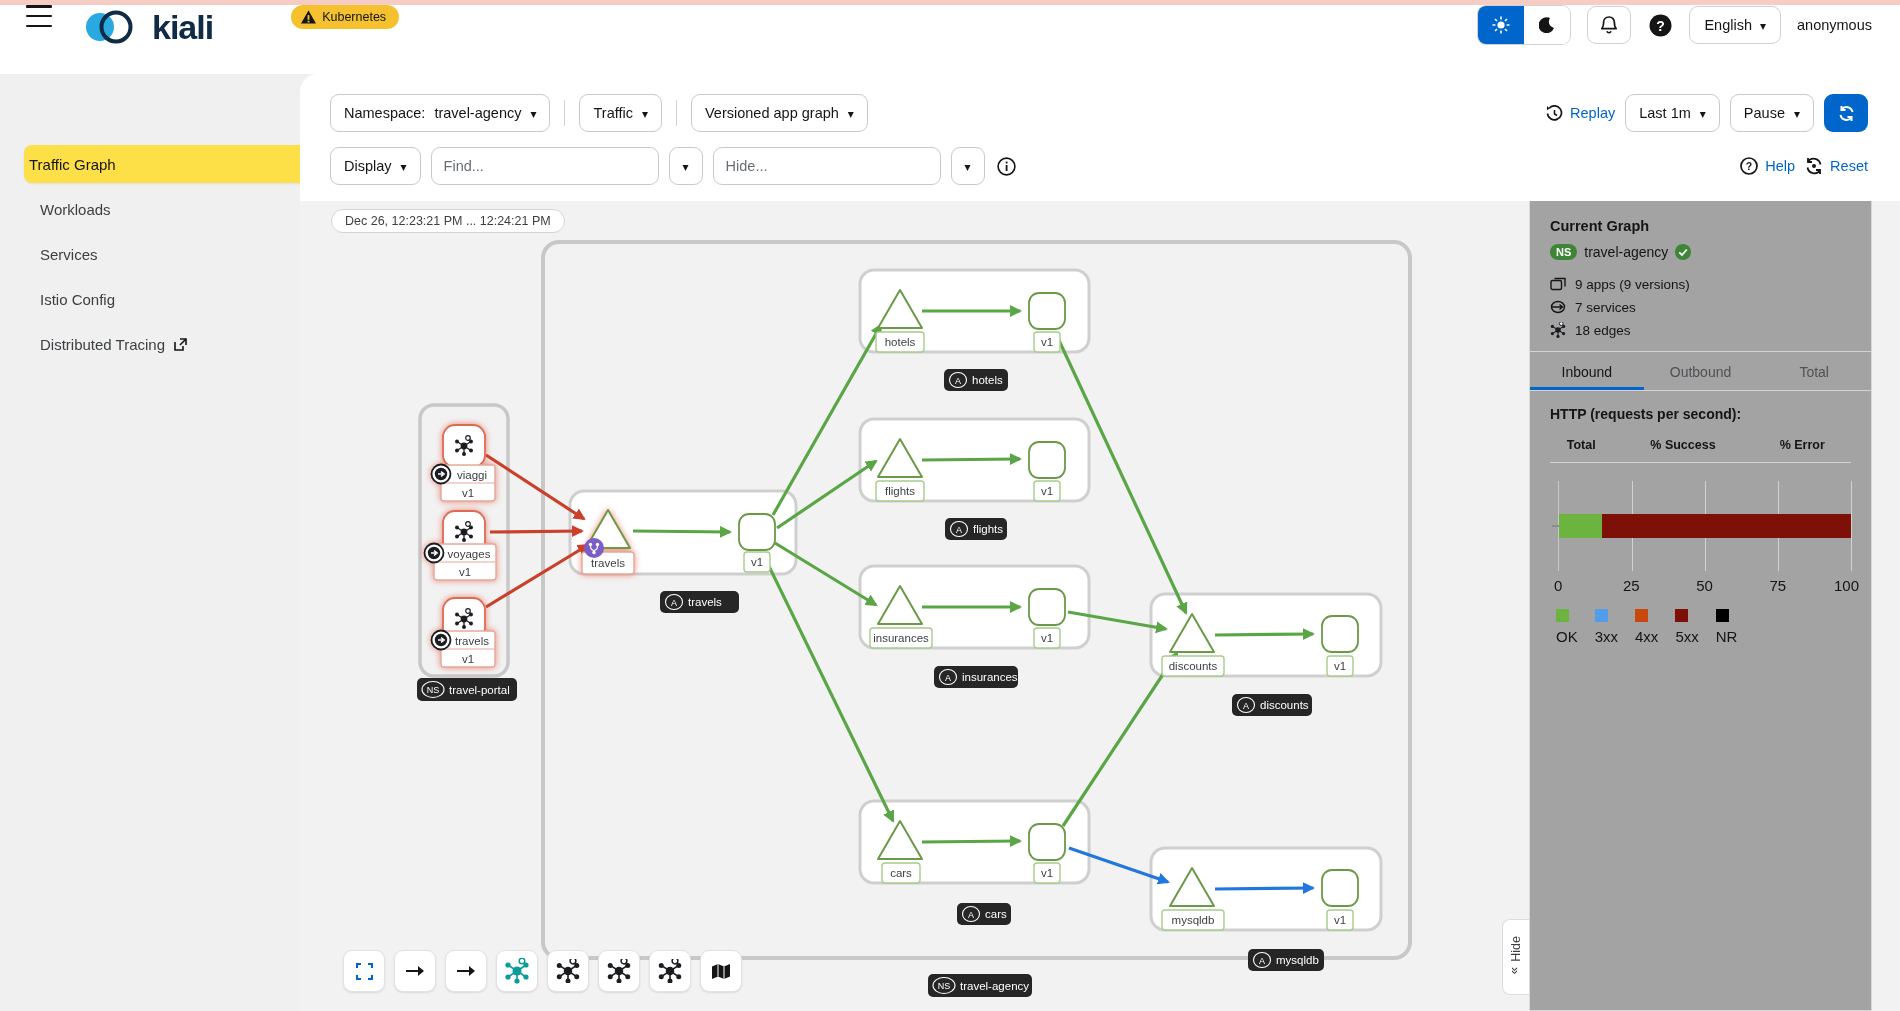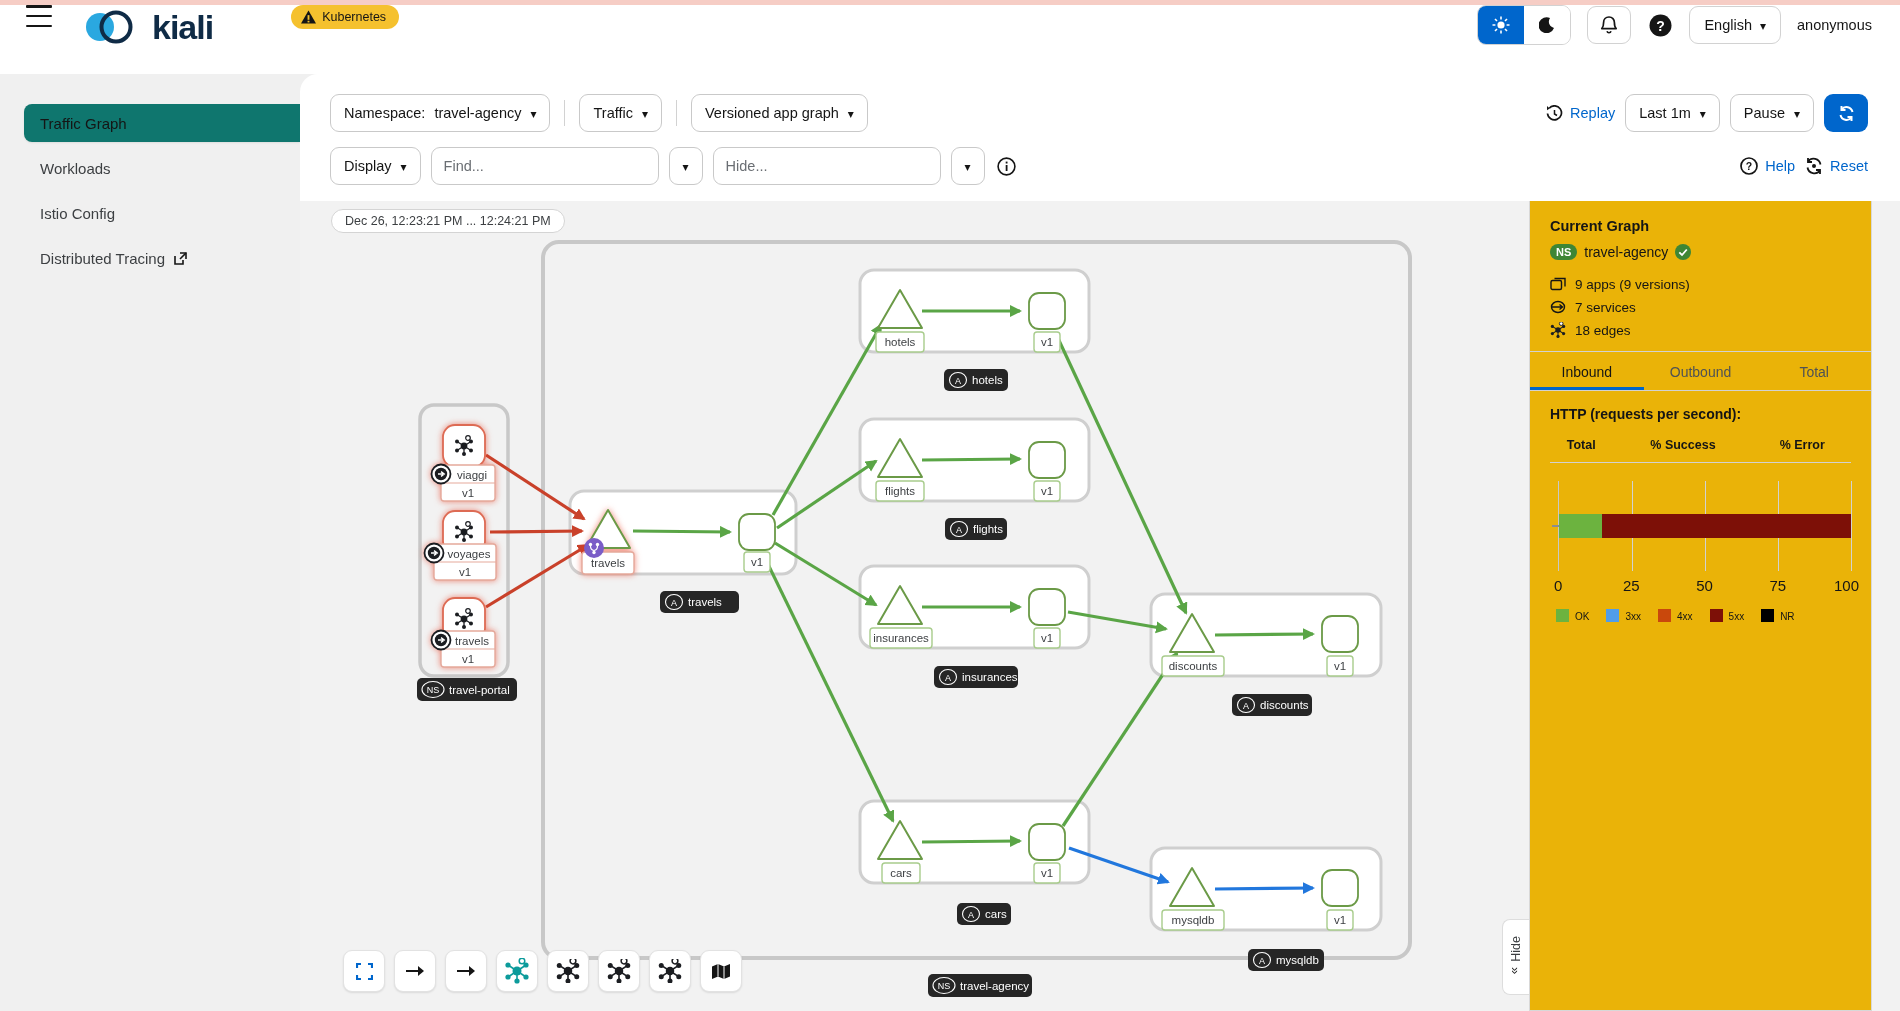--- a/index.html
+++ b/index.html
@@ -18,21 +18,21 @@
   .theme-half.active { background:#0066cc; }
   .icon-btn { width:44px; height:38px; border:1px solid #d2d2d2; border-radius:9px; background:#fff; display:flex; align-items:center; justify-content:center; cursor:pointer; }
   .plain-icon { width:26px; height:26px; display:flex; align-items:center; justify-content:center; cursor:pointer; }
   .lang-btn { border:1px solid #d2d2d2; border-radius:9px; background:#fff; height:38px; padding:0 14px; display:flex; align-items:center; gap:8px; font-size:14.5px; color:#151515; cursor:pointer; }
   .username { font-size:14.5px; color:#151515; }
   .caret::after { content:"▾"; font-size:12px; color:#151515; }
   
   .mainrow { display:flex; height:937px; background:#f0f0f0; }
   .sidebar { width:300px; padding-top:30px; flex:0 0 300px; }
   .side-item { height:38px; display:flex; align-items:center; padding-left:40px; font-size:15px; color:#3c3f42; cursor:pointer; margin-bottom:7px; gap:9px; }
-  .side-item.active { background:#0f766e; margin-left:24px; padding-left:16px; border-radius:8px 0 0 8px; box-shadow:0 1px 2px rgba(0,0,0,.08); color:#151515; }
+  .side-item.active { background:#fde047; margin-left:24px; padding-left:5px; border-radius:8px 0 0 8px; box-shadow:0 1px 2px rgba(0,0,0,.08); color:#151515;margin-top:41px; }
   .content { flex:1; background:#fff; border-top-left-radius:18px; display:flex; flex-direction:column; overflow:hidden; }
   
   .gbar { display:flex; align-items:center; gap:10px; padding:0 32px 0 30px; }
   .gbar.row1 { margin-top:20px; }
   .gbar.row2 { margin-top:15px; margin-bottom:16px; }
   .pf-btn { background:#fff; border:1px solid #c9c9c9; border-radius:9px; height:38px; padding:0 13px; display:flex; align-items:center; gap:9px; font-size:14.5px; color:#151515; cursor:pointer; white-space:nowrap; }
   .vdiv { width:1px; height:26px; background:#d2d2d2; margin:0 4px; }
   .pf-input { background:#fff; border:1px solid #c9c9c9; border-radius:9px; height:38px; padding:0 12px; font-size:14.5px; color:#151515; width:228px; font-family:"Liberation Sans",sans-serif; }
   .pf-input::placeholder { color:#6a6e73; }
   .caret-btn { width:34px; justify-content:center; padding:0; }
@@ -43,21 +43,21 @@
   .graph-wrap { flex:1; background:#f2f2f2; display:flex; position:relative; }
   .canvas { position:relative; width:1229px; flex:0 0 1229px; }
   .canvas > svg.gsvg { position:absolute; left:0; top:0; }
   .timestamp { position:absolute; left:31px; top:8px; background:#fff; border:1px solid #d4d4d4; border-radius:13px; padding:4px 13px; font-size:12.5px; color:#3c3f42; }
   .gtoolbar { position:absolute; left:43px; bottom:19px; display:flex; gap:9px; }
   .gtool-btn { width:42px; height:42px; background:#fff; border:1px solid #e2e2e2; border-radius:9px; box-shadow:0 1px 2px rgba(0,0,0,.1); display:flex; align-items:center; justify-content:center; cursor:pointer; }
   .hide-tab { position:absolute; right:0; top:718px; width:27px; height:76px; background:#fff; border:1px solid #ddd; border-right:none; border-radius:8px 0 0 8px; display:flex; flex-direction:column; align-items:center; justify-content:center; gap:2px; cursor:pointer; }
   .hide-tab .vtext { writing-mode:vertical-rl; transform:rotate(180deg); font-size:12.5px; color:#3c3f42; }
   .hide-tab .chev { transform:rotate(90deg); font-size:13px; color:#151515; }
   
-  .panel { width:343px; flex:0 0 343px; margin-right:28px; background:#eab308; border:1px solid #d8d8d8; border-top:none; padding:17px 20px; font-size:14px; color:#151515; }
+  .panel { width:343px; flex:0 0 343px; margin-right:28px; background:#a3a3a3; border:1px solid #d8d8d8; border-top:none; padding:17px 20px; font-size:14px; color:#151515; }
   .panel-title { font-weight:bold; font-size:14.5px; margin-bottom:10px; }
   .ns-row { display:flex; align-items:center; gap:7px; margin-bottom:16px; }
   .ns-chip { background:#3e8635; color:#fff; font-size:11px; font-weight:bold; border-radius:9px; padding:2px 6px; }
   .stat-row { display:flex; align-items:center; gap:9px; font-size:13.5px; margin-bottom:7px; color:#151515; }
   .panel-hr { border:none; border-top:1px solid #d2d2d2; margin:13px -20px 0; }
   .tabs { display:flex; margin:0 -20px; border-bottom:1px solid #d2d2d2; }
   .tab { flex:1; text-align:center; padding:12px 0 10px; font-size:14px; color:#4f5255; cursor:pointer; }
   .tab.active { color:#151515; box-shadow:inset 0 -3px 0 #0066cc; }
   .http-title { font-weight:bold; font-size:14px; margin:15px 0 10px; }
   .rate-table { width:100%; border-collapse:collapse; }
@@ -68,21 +68,21 @@
   .plot { position:relative; height:90px; border-left:1px solid #c8c8c8; }
   .gridline { position:absolute; top:0; bottom:0; width:1px; background:#d2d2d2; }
   .ybar-tick { position:absolute; left:-7px; top:44px; width:7px; height:1.5px; background:#8a8d90; }
   .stackbar { position:absolute; left:0; right:0; top:33px; height:24px; display:flex; }
   .seg { height:100%; }
   .xlabels { position:relative; height:24px; margin-top:6px; font-size:15px; color:#151515; }
   .xlabels span { position:absolute; top:0; transform:translateX(-50%); }
   .xlabels span:first-child { transform:none; left:-4px !important; }
   .xlabels span:last-child { transform:none; left:auto !important; right:-8px; }
   .legend { display:flex; gap:17px; margin-top:8px; margin-left:-2px; }
-  .legend-item { display:flex; align-items:flex-end; gap:6px; font-size:10px; color:#151515; }
+  .legend-item { display:flex; align-items:flex-start; gap:6px; font-size:15px; color:#151515;flex-direction:column; }
   .swatch { width:13px; height:13px; display:inline-block; }
   
   .nsbox { fill:none; stroke:#c8c8c8; }
   .groupbox { fill:#fff; stroke:#cfcfcf; stroke-width:3; }
   .edge { fill:none; stroke-width:3.2; }
   .edge.g { stroke:#5aa546; } .edge.r { stroke:#c9412a; } .edge.b { stroke:#2177dd; }
   .tri { fill:#fff; stroke:#6b9a47; stroke-width:2; stroke-linejoin:round; }
   .wl { fill:#fff; stroke:#6b9a47; stroke-width:1.8; }
   .appnode { fill:#fff; stroke:#dd6b54; stroke-width:1.8; }
   .nlab-rect { fill:#fff; stroke:#a8cc8c; stroke-width:1.4; }
@@ -164,20 +164,23 @@
 </div>
 
 <div class="mainrow">
 
   <nav class="sidebar">
     <div class="side-item active">
         <span>Traffic Graph</span>
       </div>
     <div class="side-item">
         <span>Workloads</span>
+      </div>
+    <div class="side-item">
+        <span>Services</span>
       </div>
     <div class="side-item">
         <span>Istio Config</span>
       </div>
     <div class="side-item">
       <span>Distributed Tracing</span>
       <svg width="13" height="13" viewBox="0 0 13 13">
         <path d="M1 4 V12 H9 V8" fill="none" stroke="#151515" stroke-width="1.6"></path>
         <path d="M6 1 H12 V7" fill="none" stroke="#151515" stroke-width="1.6"></path>
           <line x1="12" y1="1" x2="6" y2="7" stroke="#151515" stroke-width="1.6"></line>

